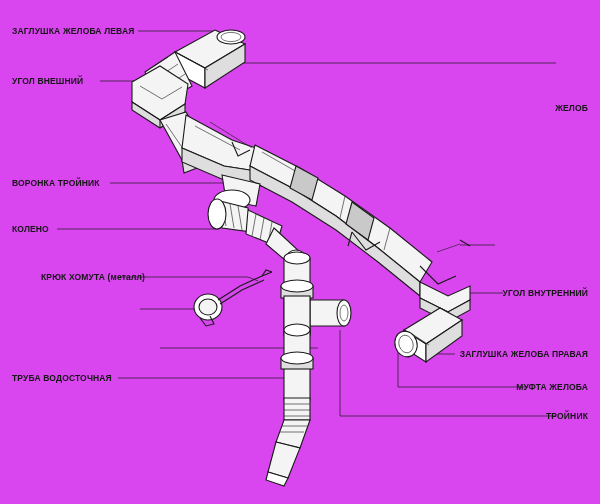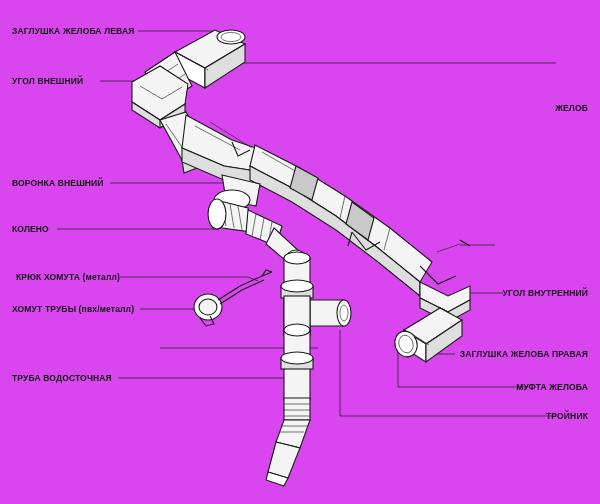--- a/index.html
+++ b/index.html
@@ -185,24 +185,23 @@
       <path class="bd" d="M218 300 L240 286"></path>
       <path class="bd" d="M220 304 L242 290"></path>
       <path class="bd" d="M240 286 L262 276 L272 272"></path>
       <path class="bd" d="M242 290 L264 280"></path>
       <path class="bd" d="M262 276 L266 270 L272 272"></path>
     </g>
   </svg>
 
   <div class="label" style="left:12px; top:26px;">ЗАГЛУШКА ЖЕЛОБА ЛЕВАЯ</div>
   <div class="label" style="left:12px; top:76px;">УГОЛ ВНЕШНИЙ</div>
-  <div class="label" style="left:12px; top:178px;">ВОРОНКА ВНЕШНИЙ</div>
+  <div class="label" style="left:12px; top:178px;">ВОРОНКА ТРОЙНИК</div>
   <div class="label" style="left:12px; top:224px;">КОЛЕНО</div>
-  <div class="label" style="left:16px; top:272px;">КРЮК ХОМУТА (металл)</div>
-  <div class="label" style="left:12px; top:304px;">ХОМУТ ТРУБЫ (пвх/металл)</div>
+  <div class="label" style="left:1px; top:272px;padding-left:40px;">КРЮК ХОМУТА (металл)</div>
   <div class="label" style="left:12px; top:373px;text-align:center;">ТРУБА ВОДОСТОЧНАЯ</div>
 
   <div class="label right" style="right:12px; top:58px;margin-top:45px;">ЖЕЛОБ</div>
   <div class="label right" style="right:12px; top:288px;text-align:center;">УГОЛ ВНУТРЕННИЙ</div>
   <div class="label right" style="right:12px; top:349px;">ЗАГЛУШКА ЖЕЛОБА ПРАВАЯ</div>
   <div class="label right" style="right:12px; top:382px;">МУФТА ЖЕЛОБА</div>
   <div class="label right" style="right:12px; top:411px;">ТРОЙНИК</div>
 
 </div>
 

